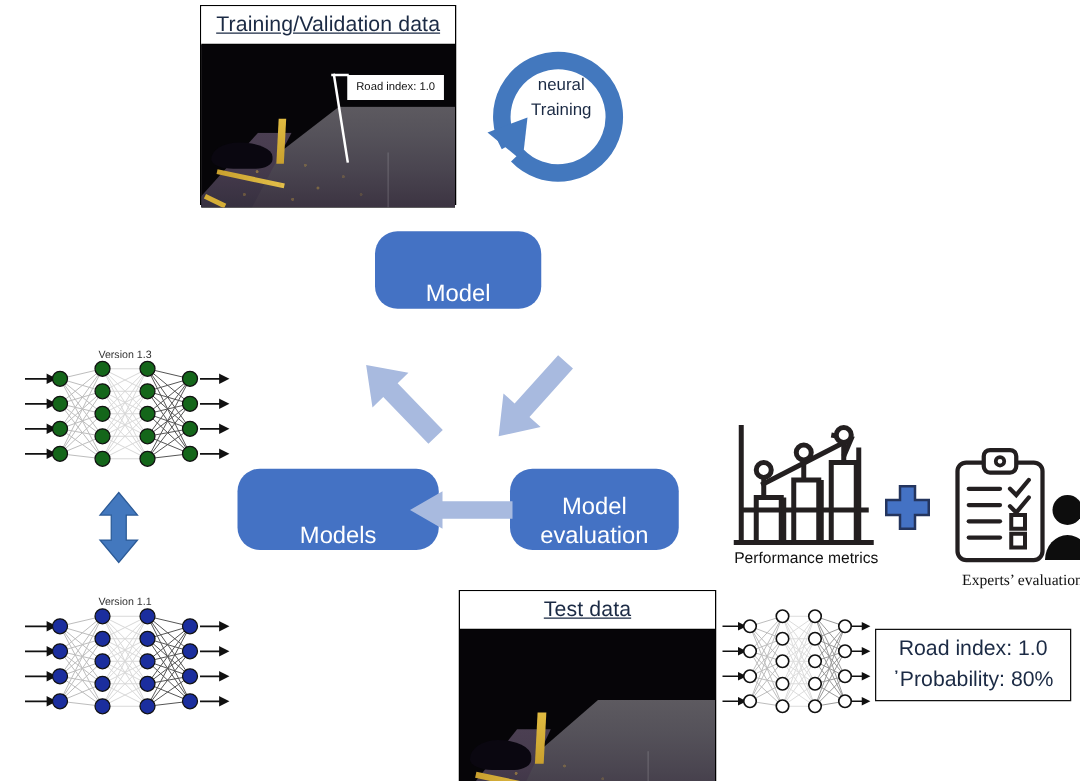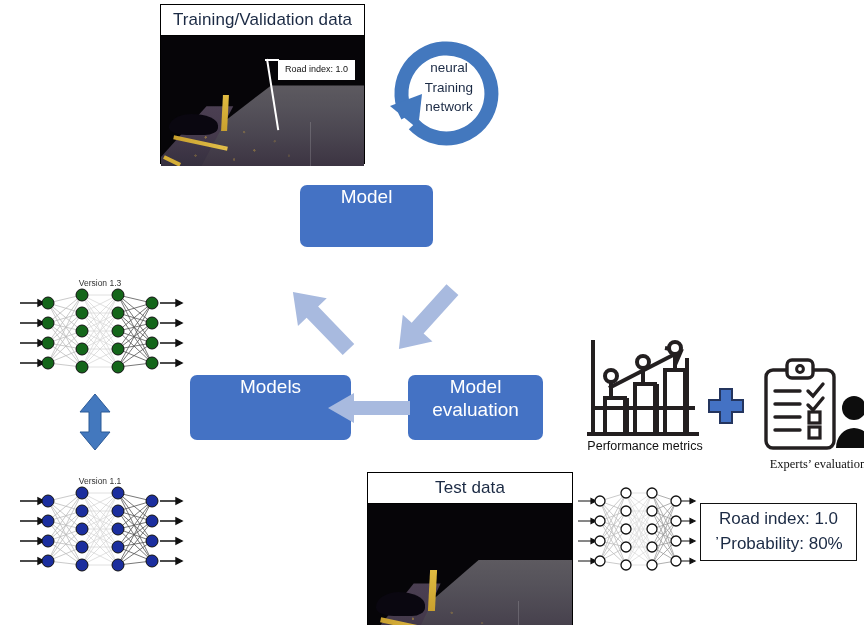--- a/index.html
+++ b/index.html
@@ -4,21 +4,21 @@
 <style>
   html,body{margin:0;padding:0;background:#ffffff;}
   body{width:864px;height:625px;position:relative;overflow:hidden;
        font-family:"Liberation Sans","DejaVu Sans",sans-serif;color:#111;}
   .abs{position:absolute;}
 
   
   .panel{position:absolute;box-sizing:border-box;border:1px solid #000;background:#fff;}
   .panel-title{box-sizing:border-box;width:100%;text-align:center;background:#fff;
                color:#1b2a44;font-size:17px;line-height:1;padding:6px 0 7px;
-               border-bottom:1px solid #000;letter-spacing:.1px;}
+               border-bottom:1px solid #000;letter-spacing:.1px;text-decoration:underline;}
   .panel-img{position:relative;width:100%;background:#050505;overflow:hidden;}
 
   
   .road-scene{position:absolute;inset:0;background:#060508;}
   .road-surface{position:absolute;left:-4%;bottom:0;width:112%;height:62%;
       background:linear-gradient(to bottom,#5d5a60 0%,#55525a 28%,#4a4550 62%,#3c3442 100%);
       clip-path:polygon(52% 0%, 100% 0%, 100% 100%, 6% 100%);}
   .road-shoulder{position:absolute;left:-4%;bottom:0;width:60%;height:46%;
       background:linear-gradient(to bottom,#4b3f52 0%,#453a4c 50%,#36303f 100%);
       clip-path:polygon(44% 0%, 66% 0%, 40% 100%, 0% 100%);}
@@ -45,21 +45,21 @@
       background:rgba(255,255,255,.16);}
 
   
   .annot-line{position:absolute;background:#fff;width:2px;transform-origin:top center;}
   .annot-tick{position:absolute;background:#fff;height:2px;}
   .annot-box{position:absolute;background:#fff;border:1px solid #fff;color:#111;
       font-size:9px;line-height:1;padding:4px 6px 5px;white-space:nowrap;}
 
   
   .pbox{position:absolute;box-sizing:border-box;background:#4472C4;color:#fff;
-        border-radius:7px;display:flex;align-items:flex-start;justify-content:center;
+        border-radius:18px;display:flex;align-items:flex-end;justify-content:center;
         text-align:center;font-size:19px;line-height:1.22;font-weight:400;}
 
   
   .blockarrow{position:absolute;}
 
   
   .resbox{position:absolute;box-sizing:border-box;border:1px solid #111;background:#fff;
       display:flex;flex-direction:column;align-items:center;justify-content:center;
       color:#1b2a44;font-size:17px;line-height:1.45;}
 
@@ -97,21 +97,20 @@
   <svg width="122" height="122" viewBox="0 0 122 122">
 
     <path d="M 26 96
              A 45 45 0 1 1 34 103" fill="none" stroke="#4378BE" stroke-width="14" stroke-linecap="butt" transform="rotate(12 61 61)"></path>
 
     <polygon points="2,78 34,66 30,101" fill="#4378BE"></polygon>
   </svg>
   <div class="abs" style="left:0;top:30px;width:122px;text-align:center;font-size:13.5px;line-height:1.45;color:#1b2a44;">
     <div>neural</div>
     <div>Training</div>
-    <div>network</div>
   </div>
 </div>
 
 <div class="pbox" style="left:300px;top:185px;width:133px;height:62px;">
   <div>
     <div>Model</div>
   </div>
 </div>
 
 <div class="pbox" style="left:190px;top:375px;width:161px;height:65px;">

